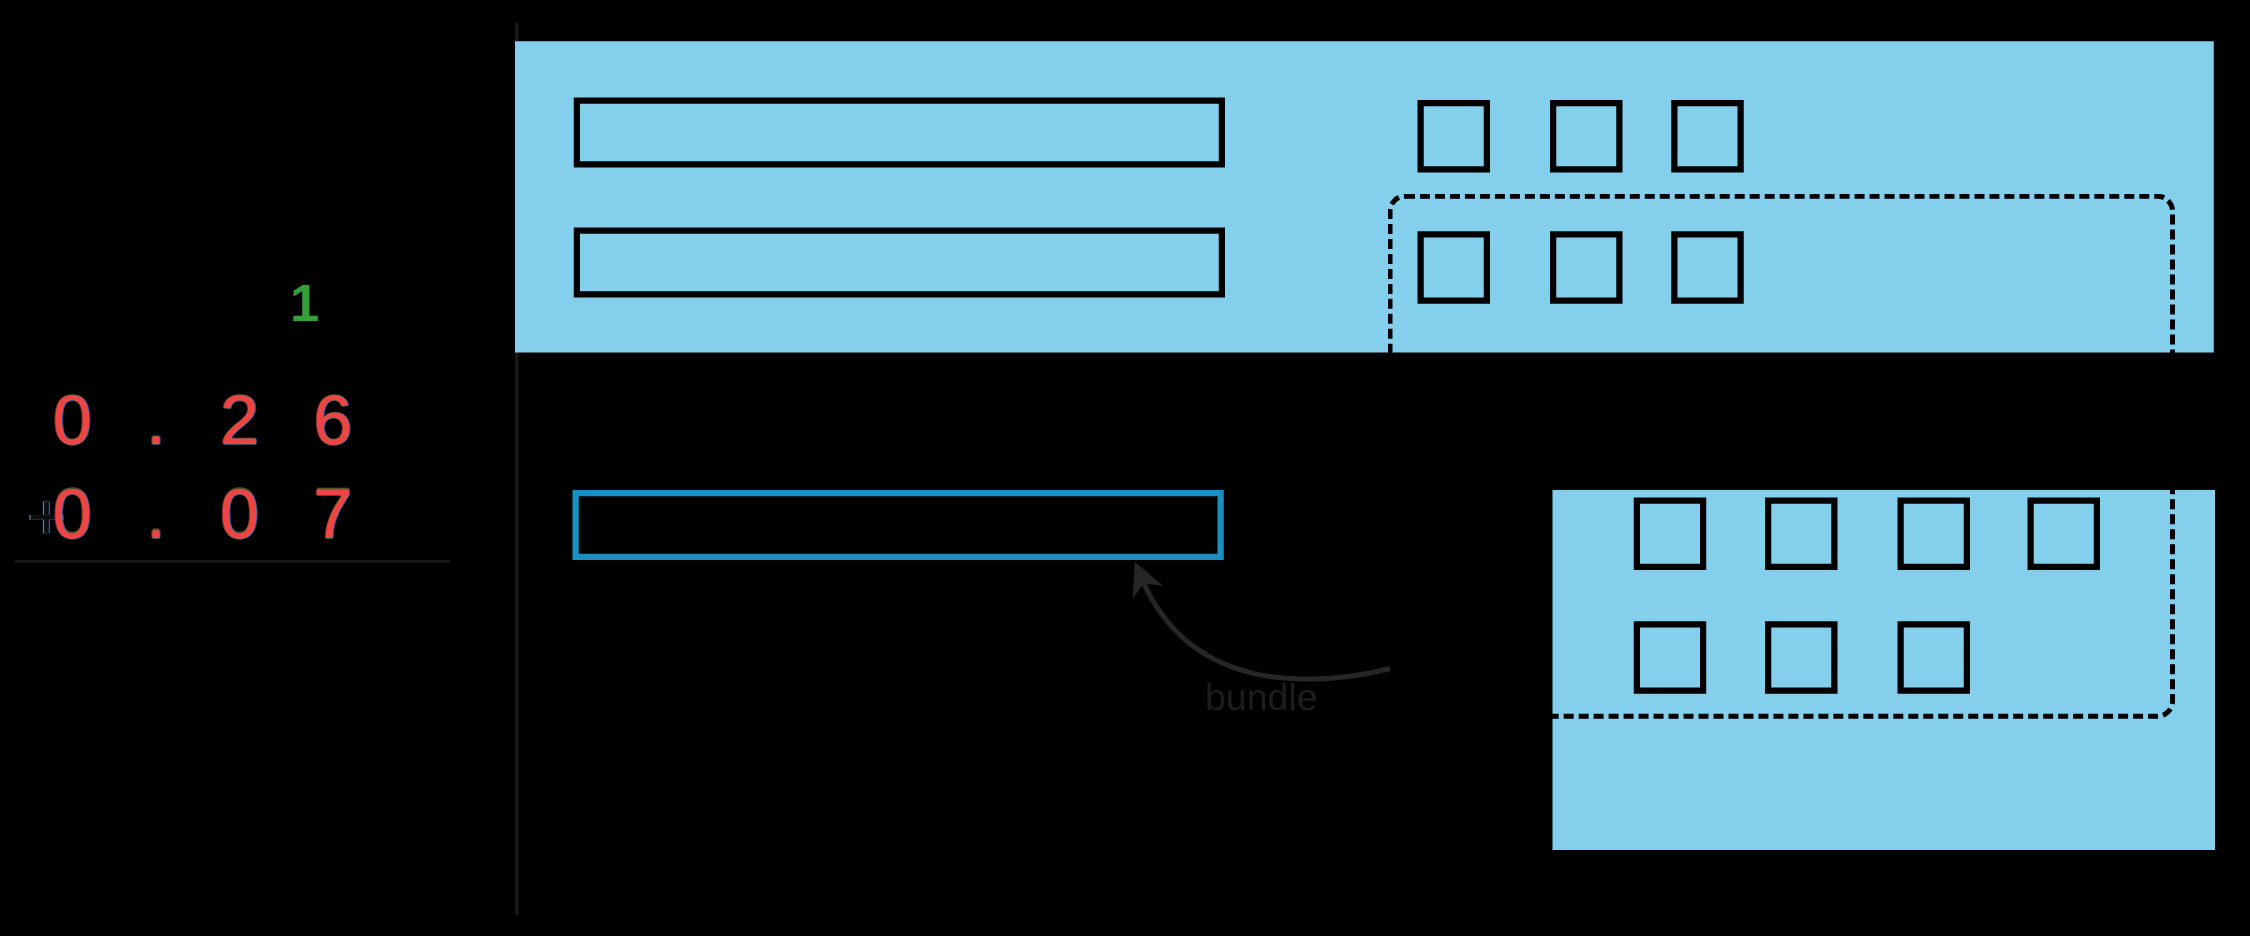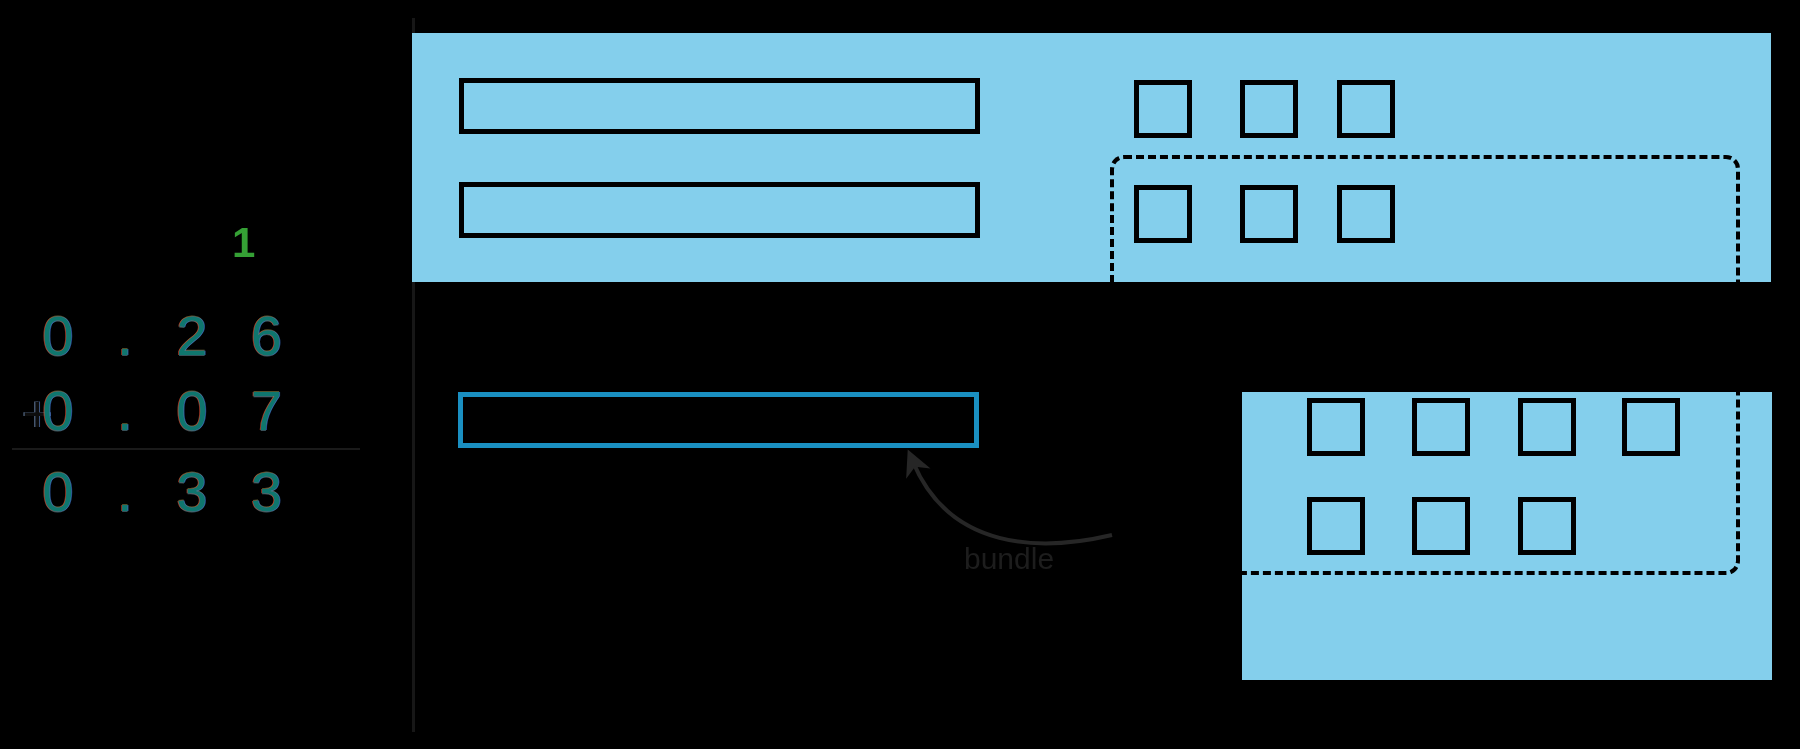--- a/index.html
+++ b/index.html
@@ -52,21 +52,21 @@
     align-items: center;
     justify-content: flex-end;
     padding-right: 64px;
     box-sizing: border-box;
   }
   #sum-row-1 { top: 296px; }
   #sum-row-2 { top: 371px; text-align: center; }
   #sum-row-3 { top: 452px; }
   .sum-digits {
     font-size: 56px;
-    color: #0f766e;
+    color: #ef4444;
     letter-spacing: 14px;
     white-space: pre;
     font-family: "Liberation Sans", sans-serif;
     
     text-shadow:
       -1px 0 rgba(255,90,60,.55),
        1px 0 rgba(70,140,255,.55),
        0 -1px rgba(240,230,120,.35),
        0  1px rgba(160,230,255,.35);
   }
@@ -187,23 +187,20 @@
     </div>
 
     <span class="sum-operator">+</span>
 
     <div class="sum-row" id="sum-row-2">
       <span class="sum-digits">0 . 0 7</span>
     </div>
 
     <div id="sum-bar"></div>
 
-    <div class="sum-row" id="sum-row-3">
-      <span class="sum-digits">0 . 3 3</span>
-    </div>
   </div>
 
   <div id="vertical-divider"></div>
 
   <div class="blue-panel" id="panel-top"></div>
 
   <div class="long-bar" id="long-bar-1"></div>
   <div class="long-bar" id="long-bar-2"></div>
 
   <div class="unit-square" style="left:1134px; top:80px;"></div>

